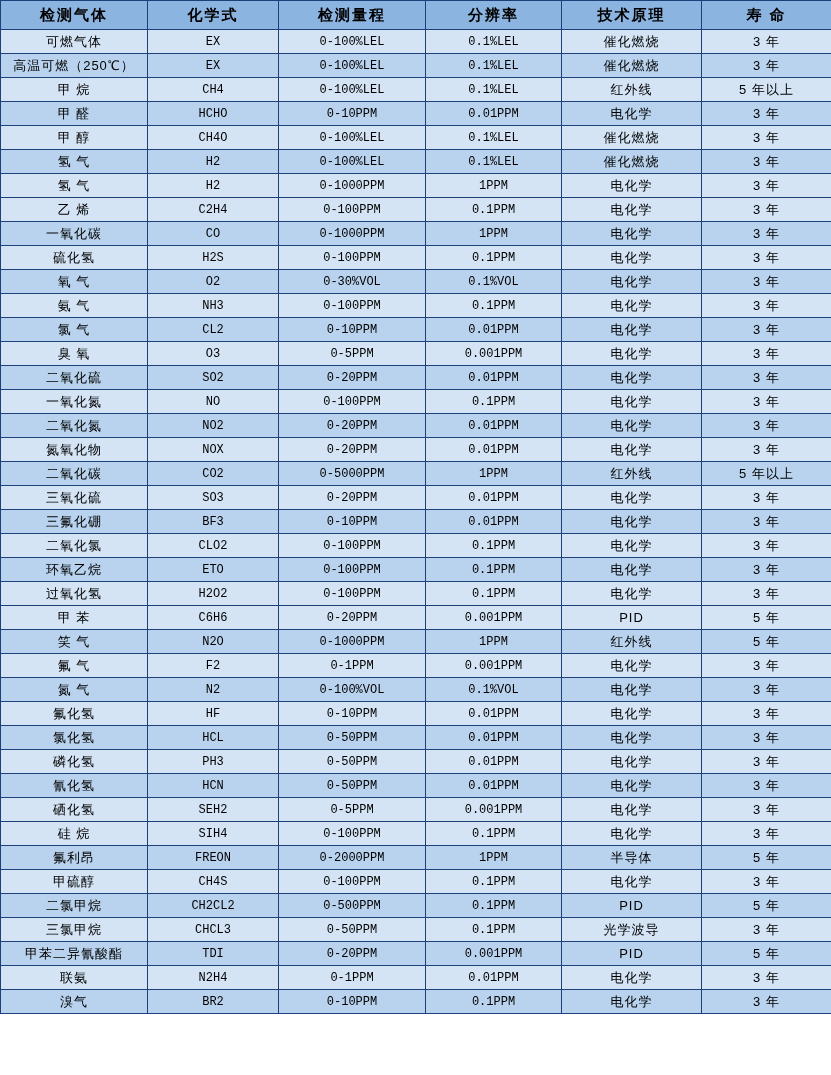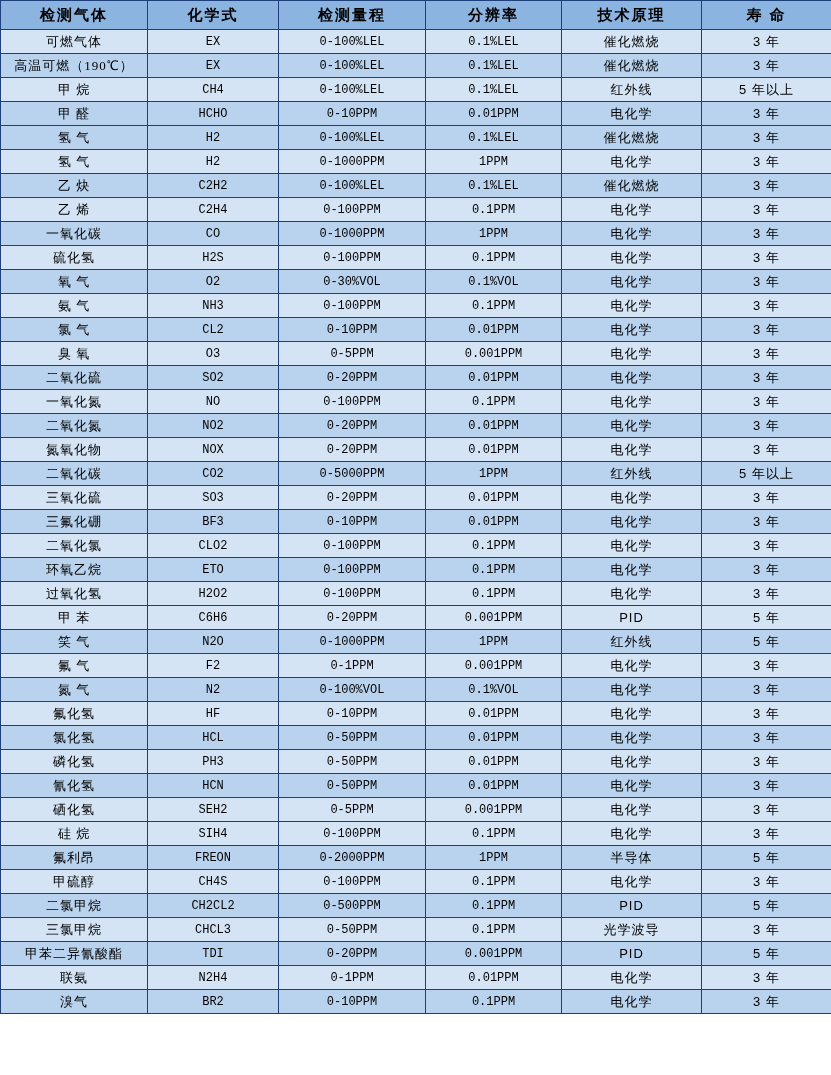--- a/index.html
+++ b/index.html
@@ -47,21 +47,20 @@
     font-weight: normal;
   }
   table.gas-table tbody tr.odd td {
     background: #d4e4f5;
   }
   table.gas-table tbody tr.even td {
     background: #b9d3ee;
   }
   table.gas-table tbody td.name {
     letter-spacing: 1px;
-    font-family: Liberation Serif, serif;
   }
   table.gas-table tbody td.formula,
   table.gas-table tbody td.range,
   table.gas-table tbody td.res {
     font-family: "Liberation Mono", monospace;
     font-size: 12px;
     letter-spacing: 0px;
   }
   table.gas-table tbody td.tech,
   table.gas-table tbody td.life {
@@ -93,21 +92,21 @@
   <tbody id="table-body">
       <tr class="odd">
         <td class="name">可燃气体</td>
         <td class="formula">EX</td>
         <td class="range">0-100%LEL</td>
         <td class="res">0.1%LEL</td>
         <td class="tech">催化燃烧</td>
         <td class="life">3 年</td>
       </tr>
       <tr class="even">
-        <td class="name">高温可燃（190℃）</td>
+        <td class="name">高温可燃（250℃）</td>
         <td class="formula">EX</td>
         <td class="range">0-100%LEL</td>
         <td class="res">0.1%LEL</td>
         <td class="tech">催化燃烧</td>
         <td class="life">3 年</td>
       </tr>
       <tr class="odd">
         <td class="name">甲 烷</td>
         <td class="formula">CH4</td>
         <td class="range">0-100%LEL</td>
@@ -116,42 +115,42 @@
         <td class="life">5 年以上</td>
       </tr>
       <tr class="even">
         <td class="name">甲 醛</td>
         <td class="formula">HCHO</td>
         <td class="range">0-10PPM</td>
         <td class="res">0.01PPM</td>
         <td class="tech">电化学</td>
         <td class="life">3 年</td>
       </tr>
+      <tr class="odd">
+        <td class="name">甲 醇</td>
+        <td class="formula">CH4O</td>
+        <td class="range">0-100%LEL</td>
+        <td class="res">0.1%LEL</td>
+        <td class="tech">催化燃烧</td>
+        <td class="life">3 年</td>
+      </tr>
       <tr class="even">
         <td class="name">氢 气</td>
         <td class="formula">H2</td>
         <td class="range">0-100%LEL</td>
         <td class="res">0.1%LEL</td>
         <td class="tech">催化燃烧</td>
         <td class="life">3 年</td>
       </tr>
       <tr class="odd">
         <td class="name">氢 气</td>
         <td class="formula">H2</td>
         <td class="range">0-1000PPM</td>
         <td class="res">1PPM</td>
         <td class="tech">电化学</td>
-        <td class="life">3 年</td>
-      </tr>
-      <tr class="even">
-        <td class="name">乙 炔</td>
-        <td class="formula">C2H2</td>
-        <td class="range">0-100%LEL</td>
-        <td class="res">0.1%LEL</td>
-        <td class="tech">催化燃烧</td>
         <td class="life">3 年</td>
       </tr>
       <tr class="odd">
         <td class="name">乙 烯</td>
         <td class="formula">C2H4</td>
         <td class="range">0-100PPM</td>
         <td class="res">0.1PPM</td>
         <td class="tech">电化学</td>
         <td class="life">3 年</td>
       </tr>

